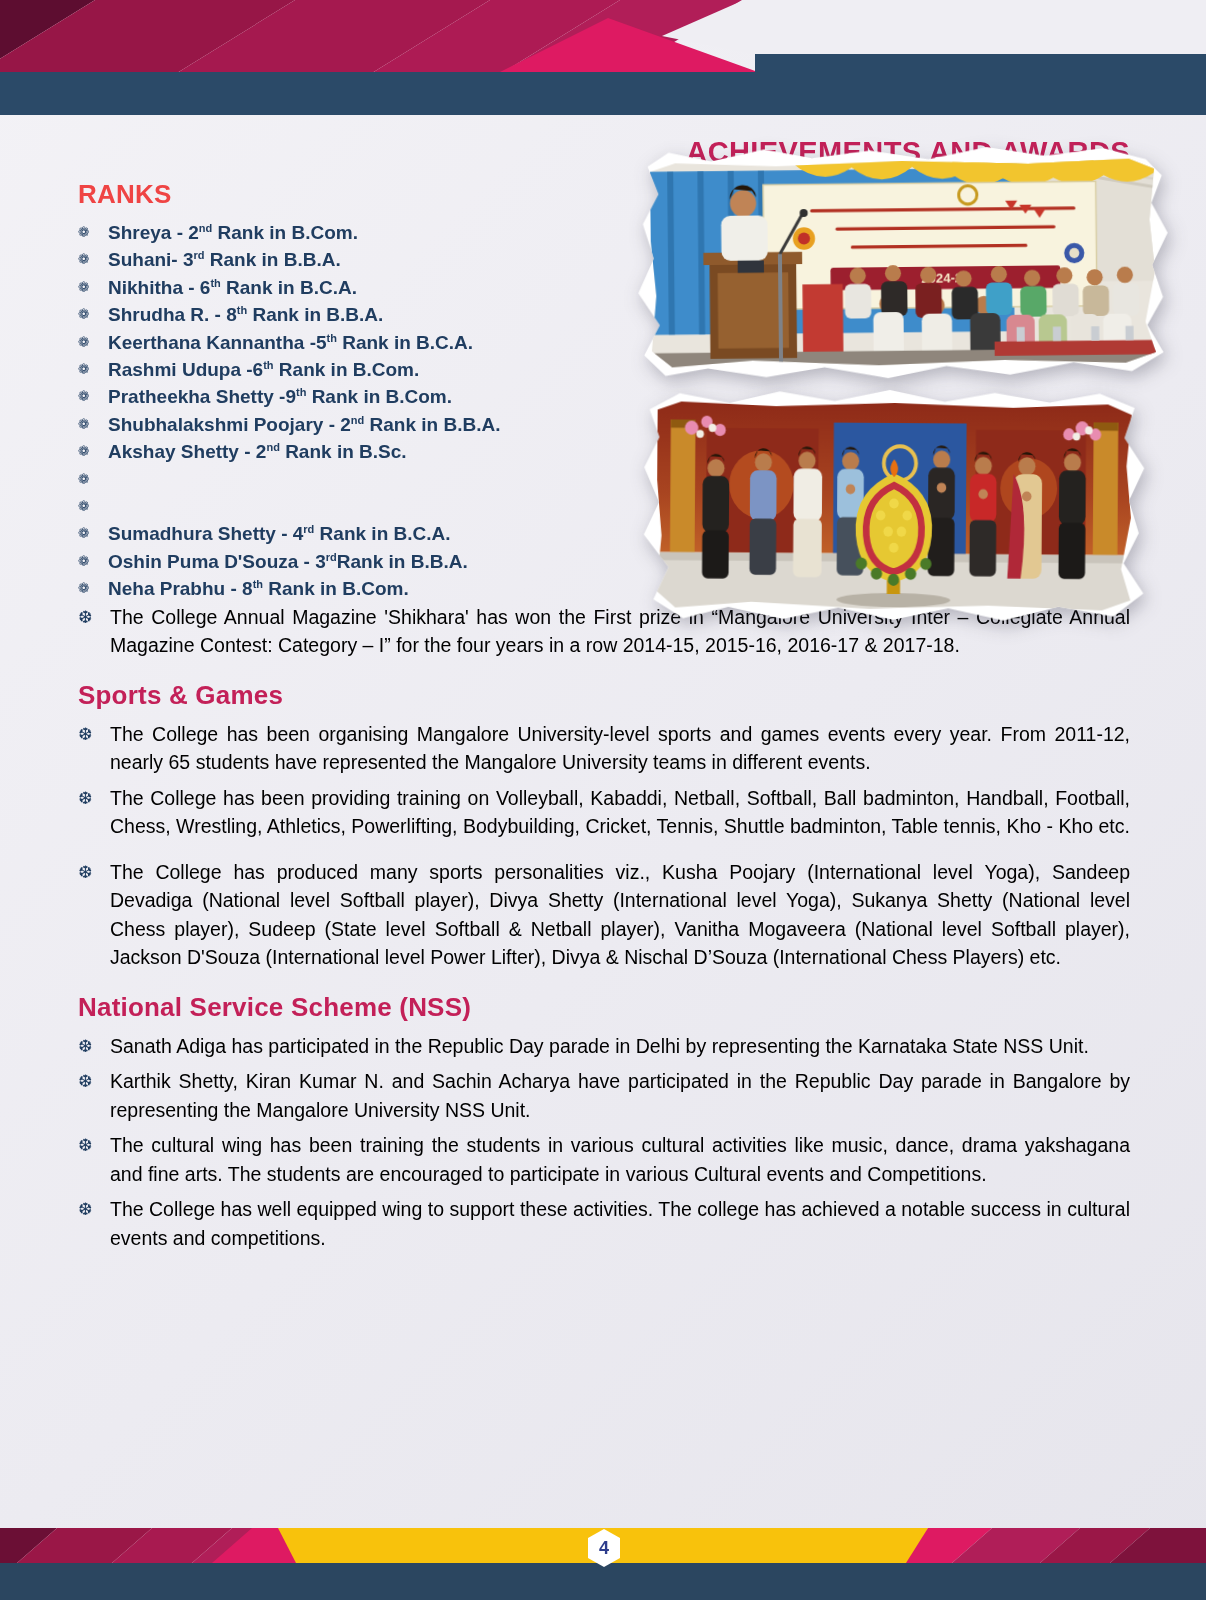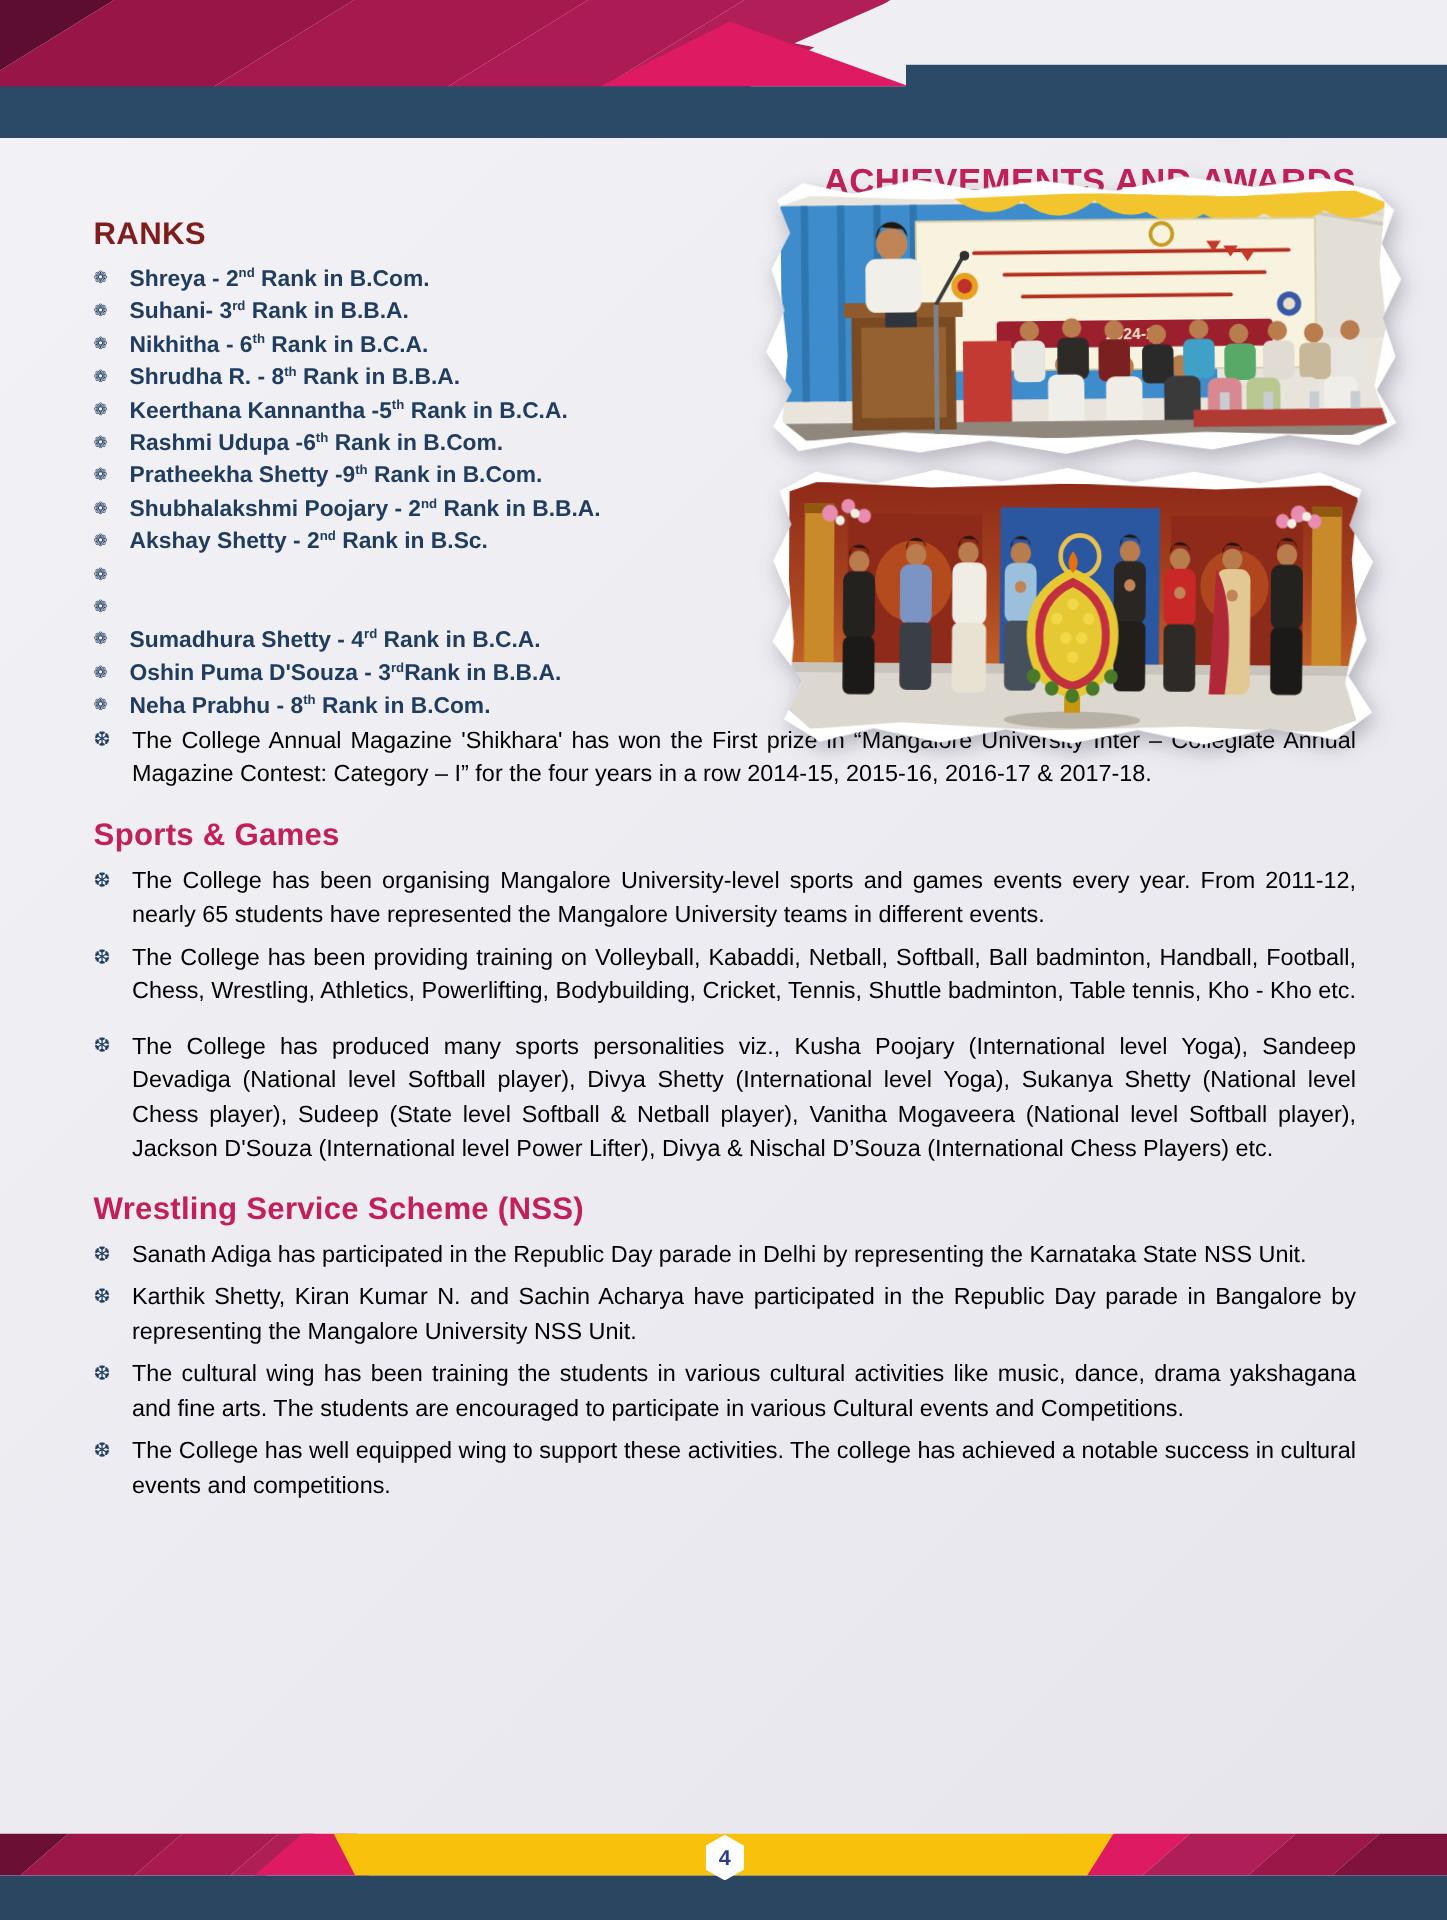--- a/index.html
+++ b/index.html
@@ -10,21 +10,21 @@
     -webkit-font-smoothing:antialiased;
   }
   .hdr-svg,.ftr-svg{position:absolute;left:0;display:block;}
   .hdr-svg{top:0;}
   .ftr-svg{bottom:0;}
 
   .content{position:absolute;left:78px;top:136px;width:1052px;}
 
   h1.page-title{margin:0 0 8px 0;font-size:29px;font-weight:700;color:#C32058;letter-spacing:.4px;text-align:right;}
   h2.sec{margin:20px 0 9px 0;font-size:26px;font-weight:700;color:#C32058;letter-spacing:.2px;}
-  h2.sec.magenta{color:#7f1d1d;margin-top:10px;}
+  h2.sec.magenta{color:#ef4444;margin-top:10px;}
 
   .ranks-list{width:540px;}
   .rli{display:flex;align-items:flex-start;font-size:19px;font-weight:600;color:#203D60;line-height:27.4px;}
   .rli .bullet{flex:0 0 30px;font-family:"DejaVu Sans",sans-serif;font-size:14px;line-height:27.4px;color:#203D60;}
   .rli sup{font-size:11px;vertical-align:7px;line-height:0;}
 
   .para{display:flex;align-items:flex-start;margin:0 0 7px 0;}
   .para.gap{margin-top:17px;}
   .para .bullet{flex:0 0 32px;font-family:"DejaVu Sans",sans-serif;font-size:17px;line-height:28px;color:#203D60;}
   .para .t{flex:1;font-size:19.5px;font-weight:500;color:#000000;line-height:28.5px;text-align:justify;}
@@ -135,21 +135,21 @@
       <div class="para">
         <span class="bullet">❆</span>
         <span class="t">The College has been providing training on Volleyball, Kabaddi, Netball, Softball, Ball badminton, Handball, Football, Chess, Wrestling, Athletics, Powerlifting, Bodybuilding, Cricket, Tennis, Shuttle badminton, Table tennis, Kho - Kho etc.</span>
       </div>
       <div class="para gap">
         <span class="bullet">❆</span>
         <span class="t">The College has produced many sports personalities viz., Kusha Poojary (International level Yoga), Sandeep Devadiga (National level Softball player), Divya Shetty (International level Yoga), Sukanya Shetty (National level Chess player), Sudeep (State level Softball &amp; Netball player), Vanitha Mogaveera (National level Softball player), Jackson D'Souza (International level Power Lifter), Divya &amp; Nischal D’Souza (International Chess Players) etc.</span>
       </div>
     </div>
 
-  <h2 class="sec">Wrestling Service Scheme (NSS)</h2>
+  <h2 class="sec">National Service Scheme (NSS)</h2>
   <div id="nss-paras">
       <div class="para">
         <span class="bullet">❆</span>
         <span class="t">Sanath Adiga has participated in the Republic Day parade in Delhi by representing the Karnataka State NSS Unit.</span>
       </div>
       <div class="para">
         <span class="bullet">❆</span>
         <span class="t">Karthik Shetty, Kiran Kumar N. and Sachin Acharya have participated in the Republic Day parade in Bangalore by representing the Mangalore University NSS Unit.</span>
       </div>
     </div>

